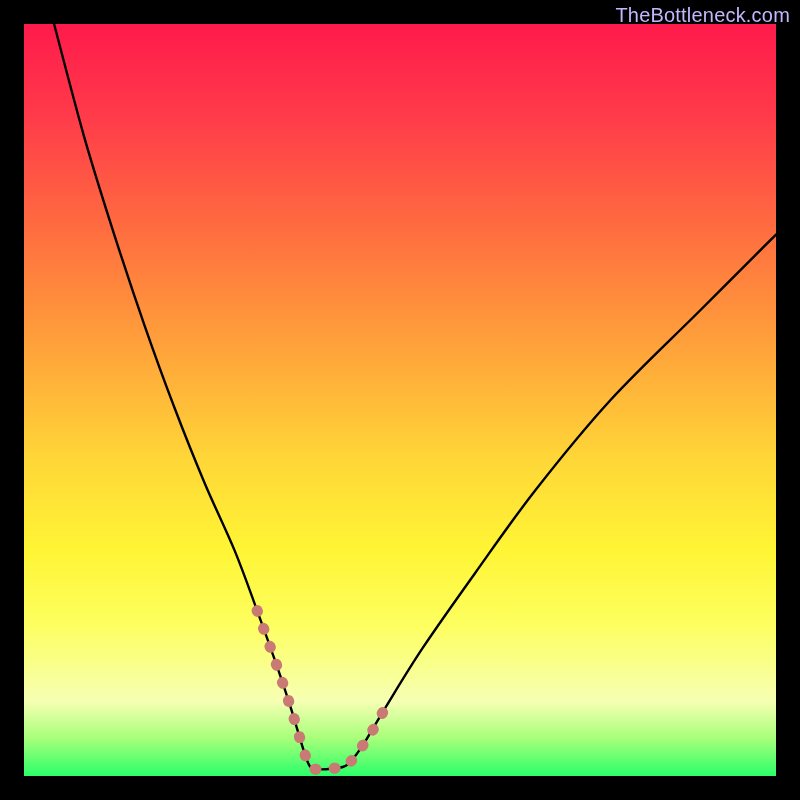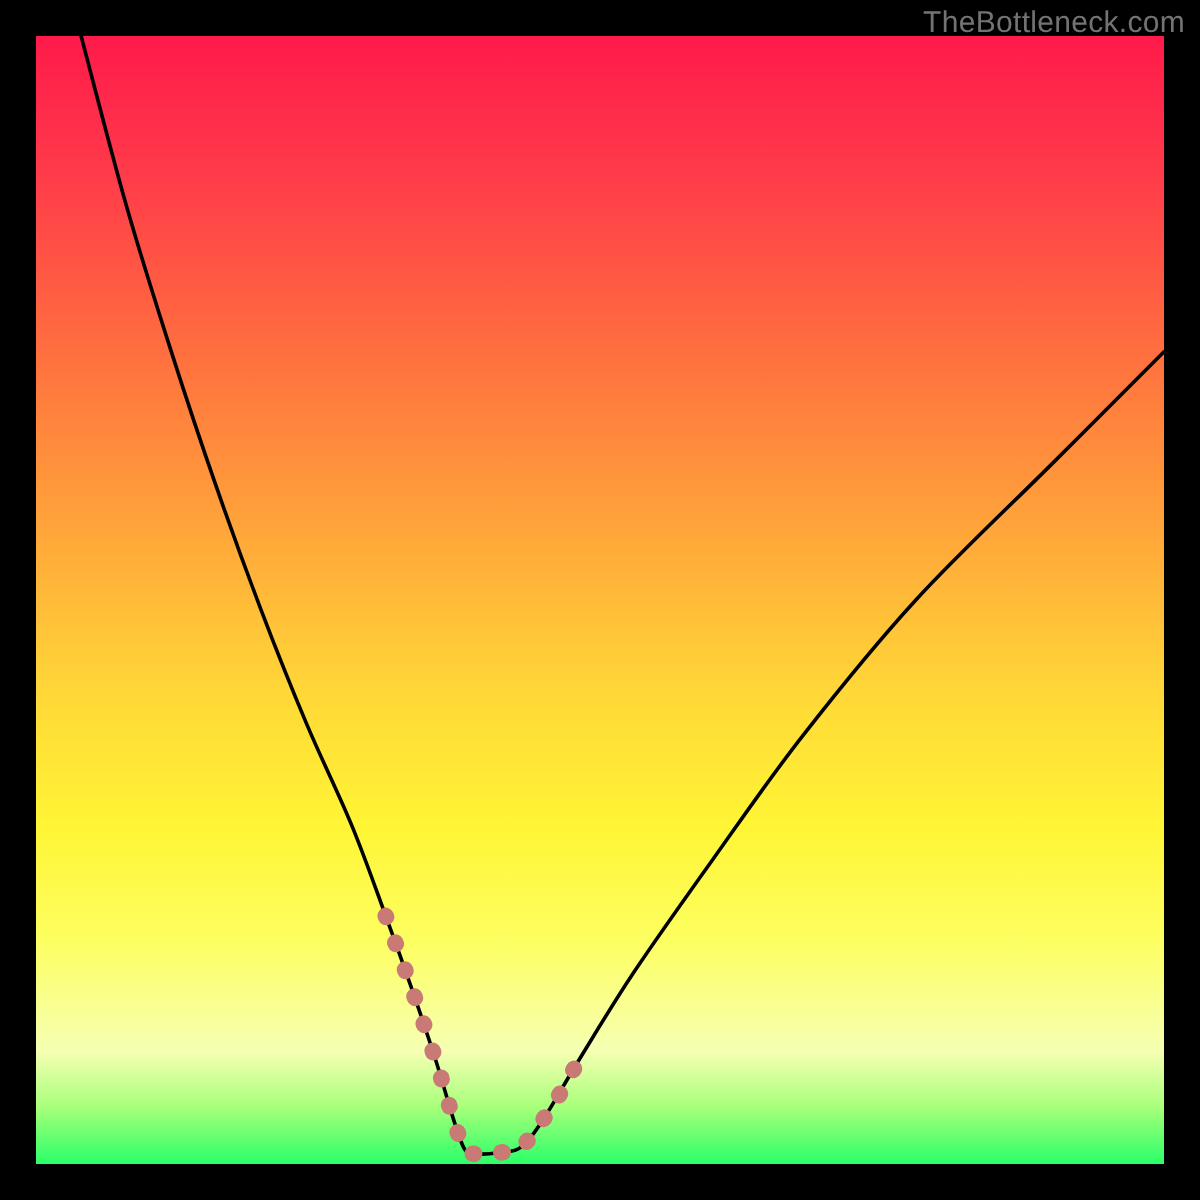--- a/index.html
+++ b/index.html
@@ -26,21 +26,21 @@
       #fff535 70%,
       #fdff60 80%,
       #f6ffb3 90%,
       #a7ff7a 95%,
       #2aff69 100%);
   }
   .watermark {
     position: absolute;
     top: 4px;
     right: 10px;
-    color: #737373;
+    color: #c4b5fd;
     font-size: 20px;
     letter-spacing: 0.2px;
     font-weight: 500;
   }
   svg.plot {
     position: absolute;
     left: 24px;
     top: 24px;
     width: 752px;
     height: 752px;

